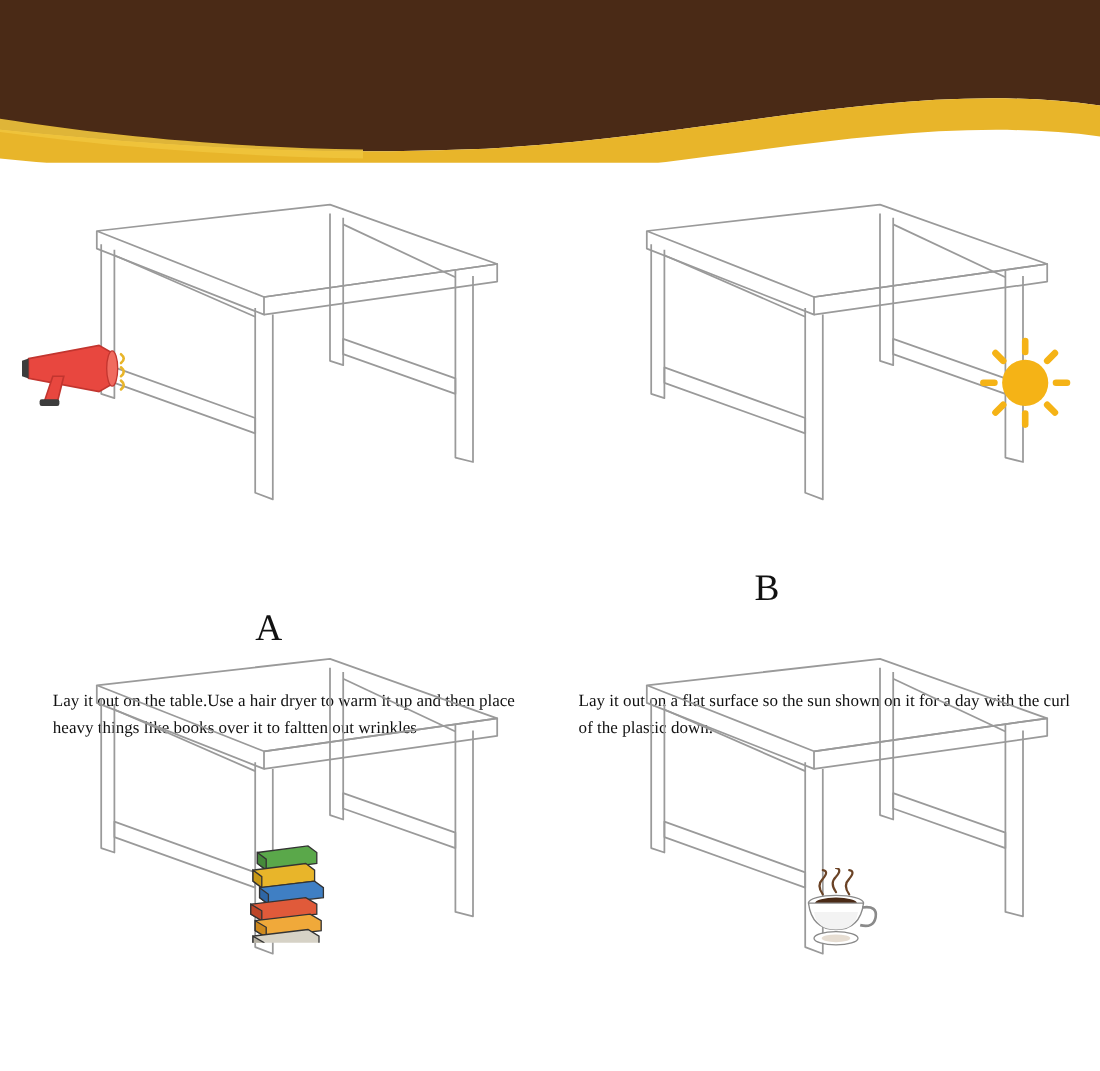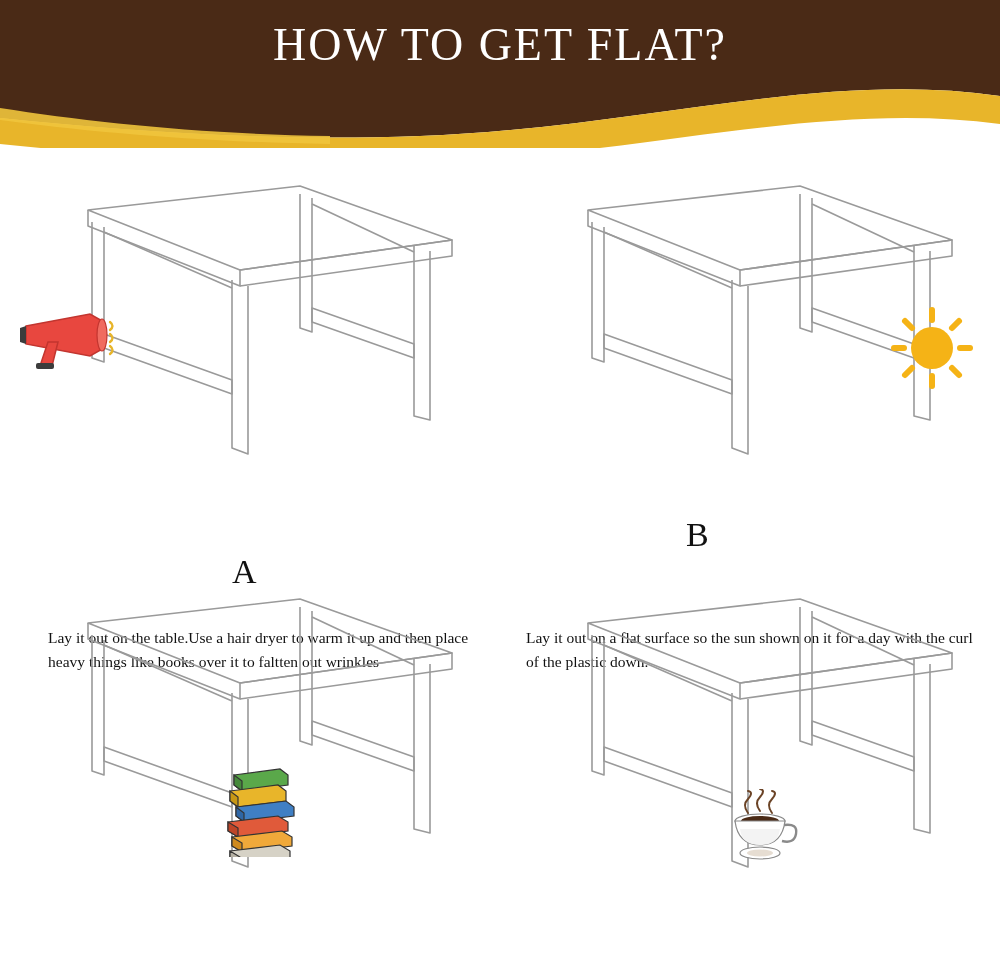--- a/index.html
+++ b/index.html
@@ -94,21 +94,20 @@
 
 <div class="header">
   <svg class="header-svg" width="1000" height="148" viewBox="0 0 1000 148">
 
     <path d="M0,0 L1000,0 L1000,96 C820,70 640,128 420,136 C260,142 120,130 0,118 Z" fill="#4a2a16"></path>
 
     <path d="M0,118 C120,130 260,142 420,136 C640,128 820,70 1000,96 L1000,124 C820,100 640,156 420,163 C260,169 120,156 0,144 Z" fill="#e8b52a"></path>
 
     <path d="M0,108 C90,122 200,134 330,136 L330,144 C200,142 90,132 0,120 Z" fill="#f0c43c" opacity="0.9"></path>
   </svg>
-  <div class="header-title">HOW TO GET FLAT?</div>
 </div>
 
 <div class="panels">
 
   <div class="panel panel-a">
     <svg class="table-wrap" viewBox="0 0 500 310">
       <g fill="none" stroke="#9a9a9a" stroke-width="1.6" stroke-linejoin="round">
 
         <path d="M88,62 L300,38 L452,92 L240,122 Z"></path>
         <path d="M88,62 L88,78 L240,138 L240,122"></path>

